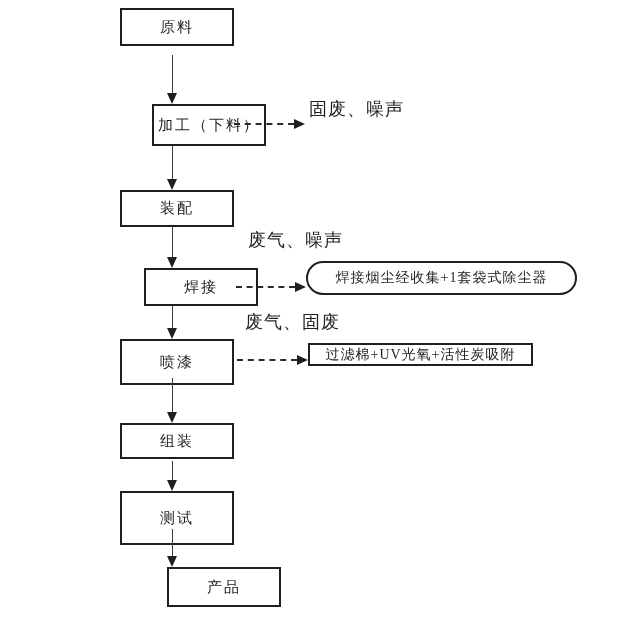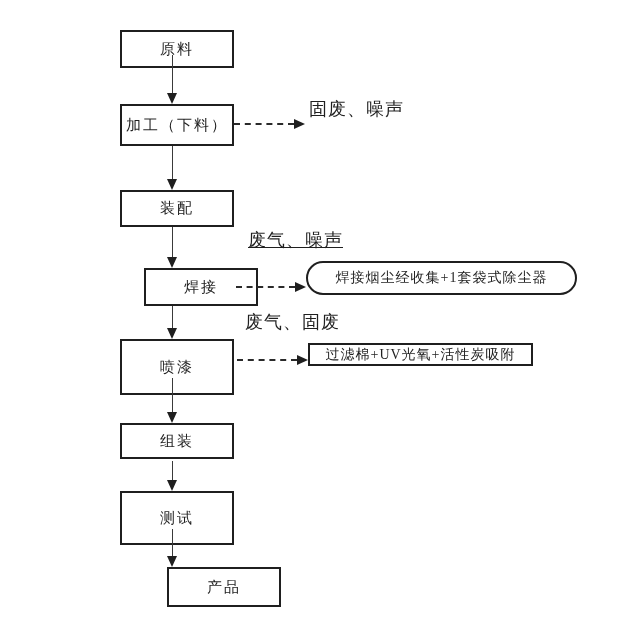--- a/index.html
+++ b/index.html
@@ -75,25 +75,25 @@
     font-size: 18px;
     letter-spacing: 1px;
     white-space: nowrap;
   }
 </style>
 </head>
 <body>
 
 <div id="canvas">
 
-  <div class="node" style="top:30px;  height:38px;">原料</div>
-  <div class="node" style="top:104px; height:42px;">加工（下料）</div>
+  <div class="node" style="top:8px;  height:38px;">原料</div>
+  <div class="node" style="top:104px; height:42px;margin-left:32px;">加工（下料）</div>
   <div class="node" style="top:190px; height:37px;">装配</div>
   <div class="node" style="top:268px; height:38px;margin-left:24px;">焊接</div>
-  <div class="node" style="top:339px; height:56px;">喷漆</div>
+  <div class="node" style="top:339px; height:46px;">喷漆</div>
   <div class="node" style="top:423px; height:36px;">组装</div>
   <div class="node" style="top:491px; height:54px;">测试</div>
   <div class="node" style="top:567px; height:40px;margin-left:47px;">产品</div>
 
   <div class="vline" style="top:55px;  height:39px;"></div>
   <div class="vhead" style="top:93px;"></div>
 
   <div class="vline" style="top:146px; height:33px;"></div>
   <div class="vhead" style="top:179px;"></div>
 
@@ -115,19 +115,19 @@
   <div class="dline" style="left:234px; top:123px; width:60px;"></div>
   <div class="dhead" style="left:294px; top:119px;"></div>
 
   <div class="dline" style="left:236px; top:286px; width:59px;"></div>
   <div class="dhead" style="left:295px; top:282px;"></div>
 
   <div class="dline" style="left:237px; top:359px; width:60px;"></div>
   <div class="dhead" style="left:297px; top:355px;"></div>
 
   <div class="emission" style="left:309px; top:97px;">固废、噪声</div>
-  <div class="emission" style="left:248px; top:228px;text-decoration:underline;">废气、噪声</div>
+  <div class="emission" style="left:248px; top:228px;">废气、噪声</div>
   <div class="emission" style="left:245px; top:310px;text-align:center;">废气、固废</div>
 
   <div class="treatment" style="left:306px; top:261px; width:271px; height:34px;border-radius:17px;">焊接烟尘经收集+1套袋式除尘器</div>
   <div class="treatment" style="left:308px; top:343px; width:225px; height:23px;">过滤棉+UV光氧+活性炭吸附</div>
 
 </div>
 
 </body></html>

